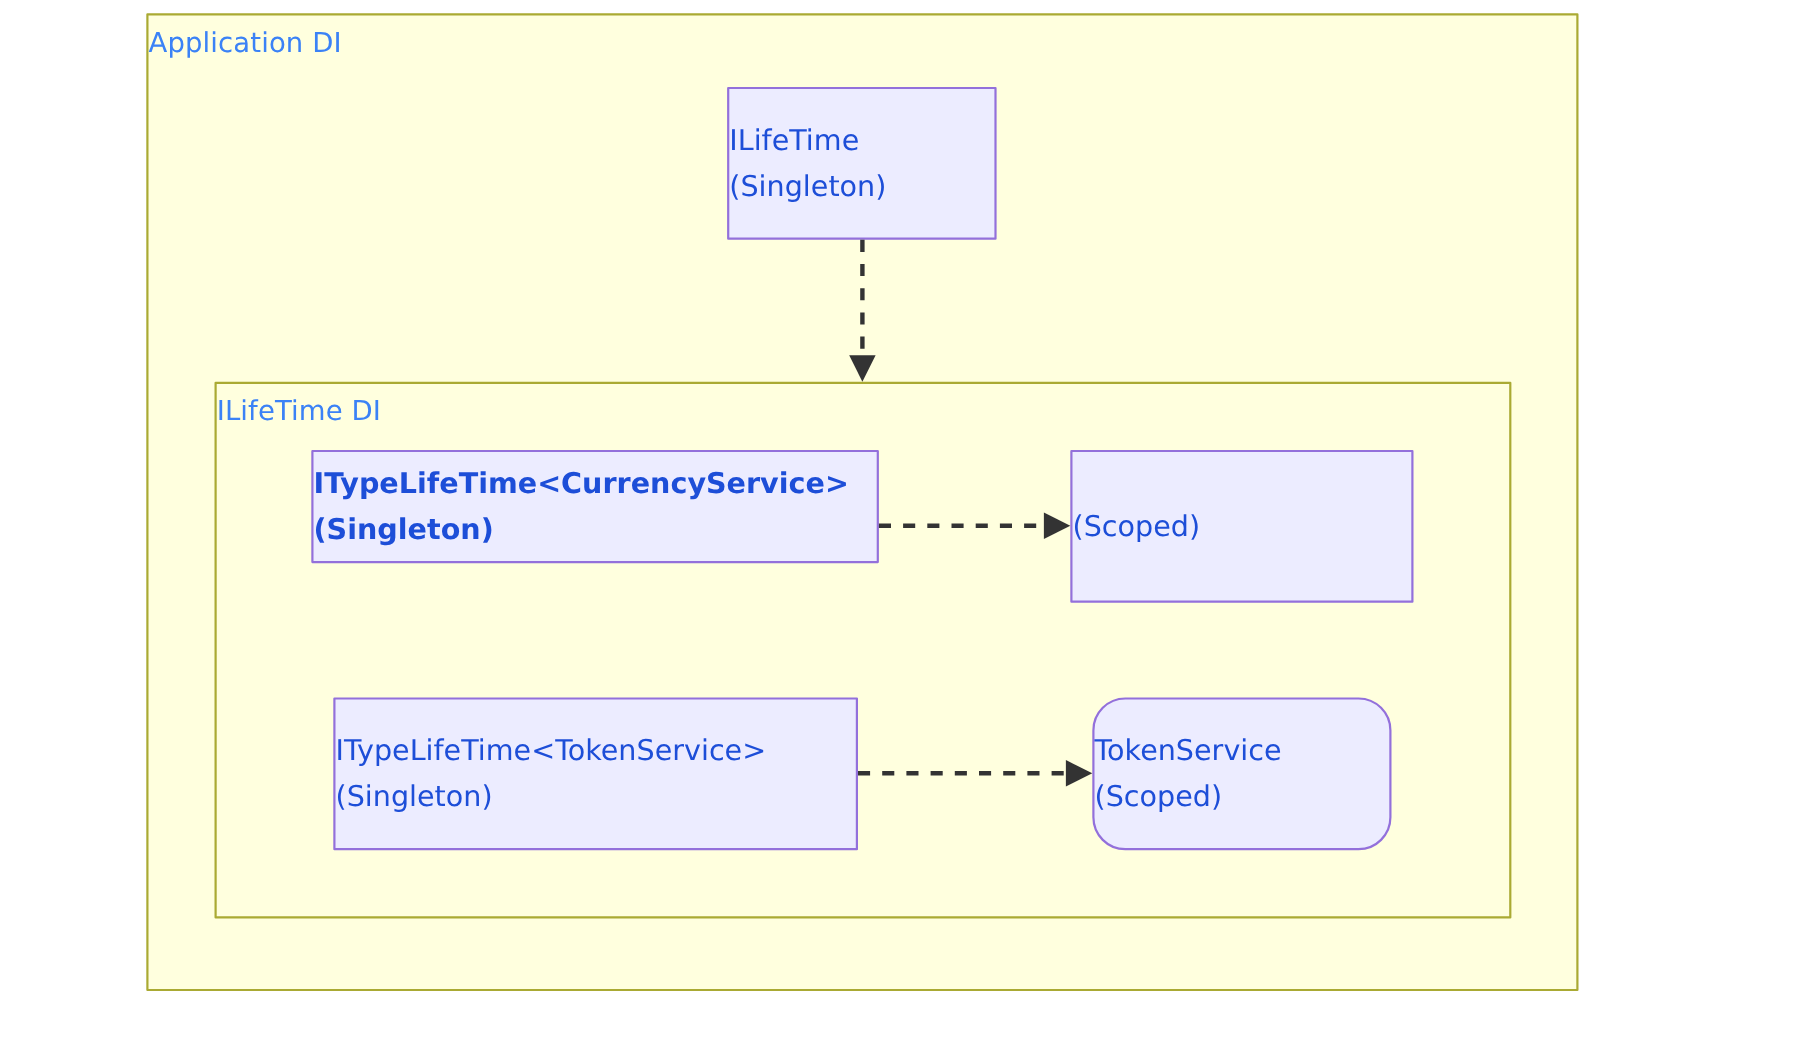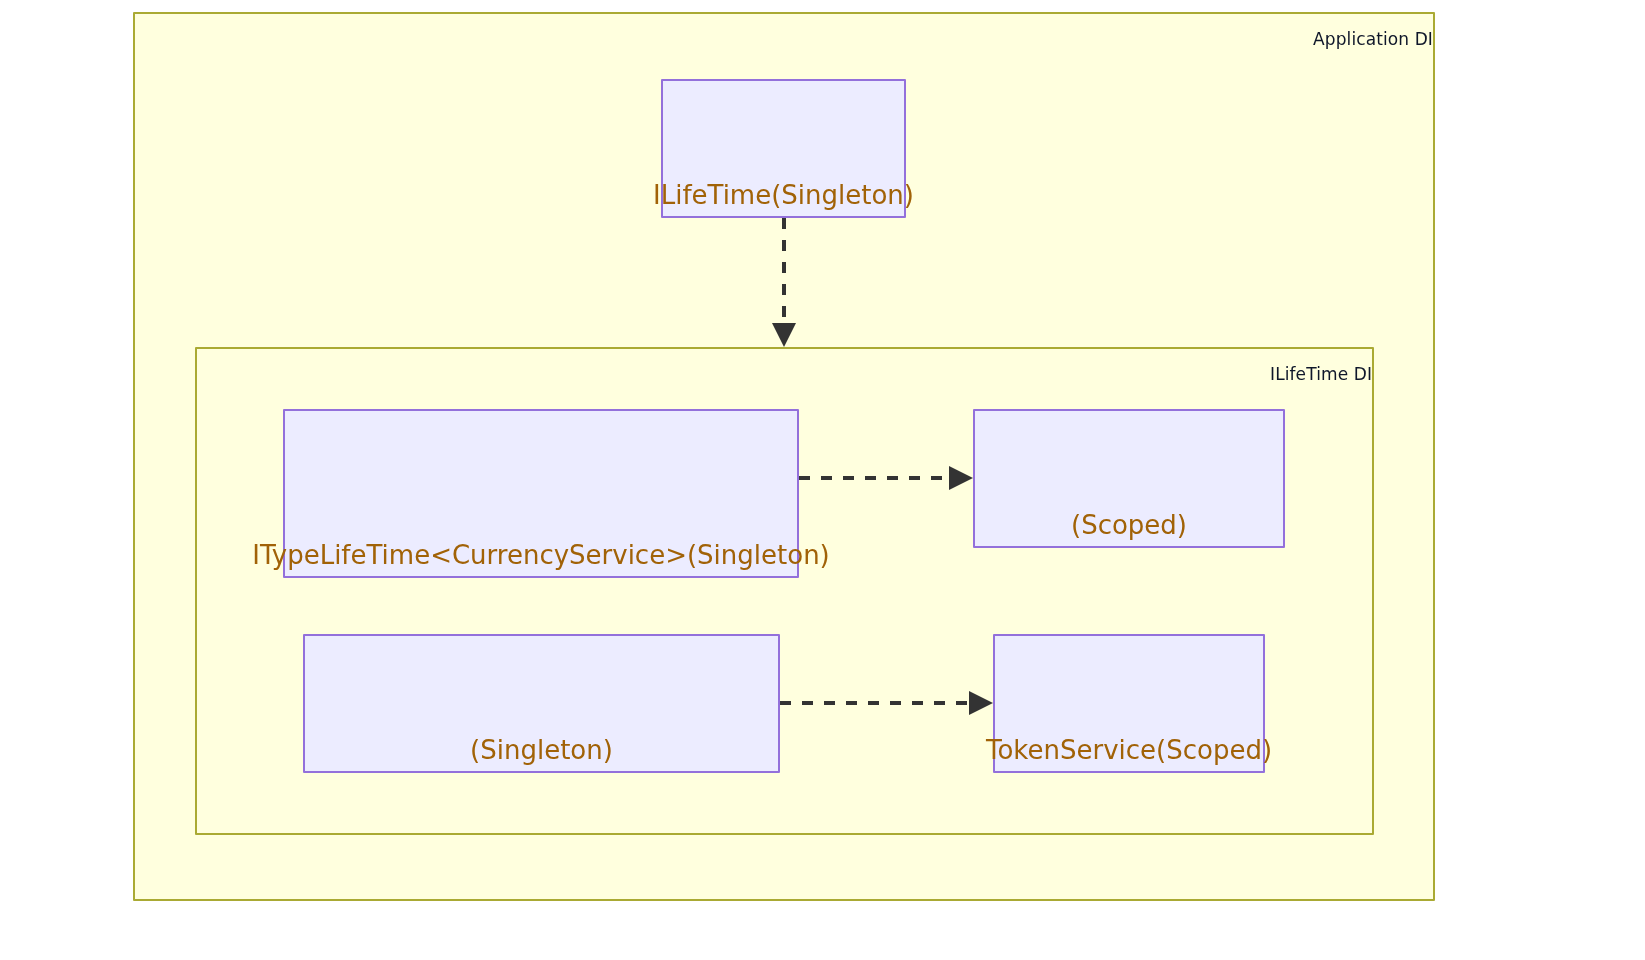--- a/index.html
+++ b/index.html
@@ -39,76 +39,78 @@
     left: 195px;
     top: 347px;
     width: 1179px;
     height: 488px;
   }
   .cluster-label {
     position: absolute;
     top: 10px;
     left: 0;
     width: 100%;
-    text-align: right;
-    font-size: 17px;
+    text-align: left;
+    font-size: 25px;
     line-height: 30px;
-    color: #0f172a;
+    color: #3b82f6;
     letter-spacing: 0.1px;
     white-space: nowrap;
   }
 
   
   .node {
     position: absolute;
     box-sizing: border-box;
     background: #ececff;
     border: 2px solid #9370db;
     border-radius: 1px;
     display: flex;
-    flex-direction: row;
-    align-items: flex-end;
+    flex-direction: column;
+    align-items: flex-start;
     justify-content: center;
-    color: #a16207;
+    color: #1d4ed8;
     font-size: 26px;
     line-height: 42px;
     text-align: center;
     white-space: nowrap;
   }
   .node .line { display: block; }
 
   #node-ilifetime {
     left: 661px;
     top: 79px;
     width: 245px;
     height: 139px;
   }
   #node-itypelifetime-currencyservice {
     left: 283px;
     top: 409px;
     width: 516px;
-    height: 169px;
+    height: 103px;
+    font-weight: bold;
   }
   #node-currencyservice {
     left: 973px;
     top: 409px;
     width: 312px;
     height: 139px;
   }
   #node-itypelifetime-tokenservice {
     left: 303px;
     top: 634px;
     width: 477px;
     height: 139px;
   }
   #node-tokenservice {
     left: 993px;
     top: 634px;
     width: 272px;
     height: 139px;
+    border-radius: 30px;
   }
 
   
   #edge-layer {
     position: absolute;
     left: 0;
     top: 0;
     width: 1645px;
     height: 960px;
     pointer-events: none;
@@ -145,20 +147,21 @@
   <div class="node" id="node-itypelifetime-currencyservice">
     <span class="line">ITypeLifeTime&lt;CurrencyService&gt;</span>
     <span class="line">(Singleton)</span>
   </div>
 
   <div class="node" id="node-currencyservice">
     <span class="line">(Scoped)</span>
   </div>
 
   <div class="node" id="node-itypelifetime-tokenservice">
+    <span class="line">ITypeLifeTime&lt;TokenService&gt;</span>
     <span class="line">(Singleton)</span>
   </div>
 
   <div class="node" id="node-tokenservice">
     <span class="line">TokenService</span>
     <span class="line">(Scoped)</span>
   </div>
 
   <svg id="edge-layer" viewBox="0 0 1645 960" width="1645" height="960">
 

